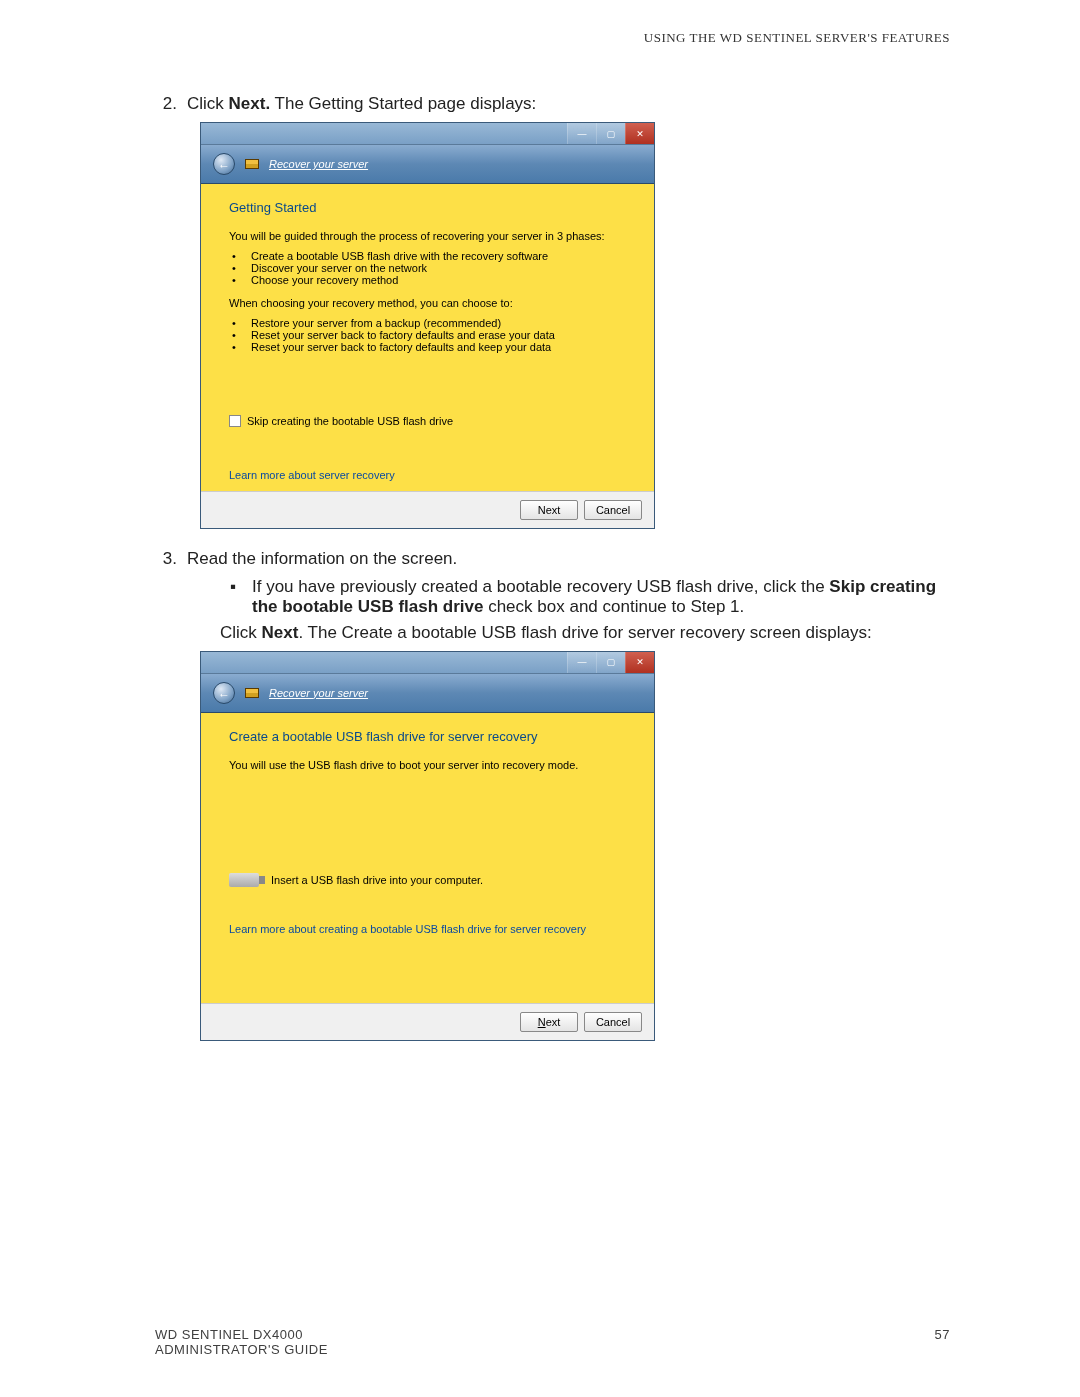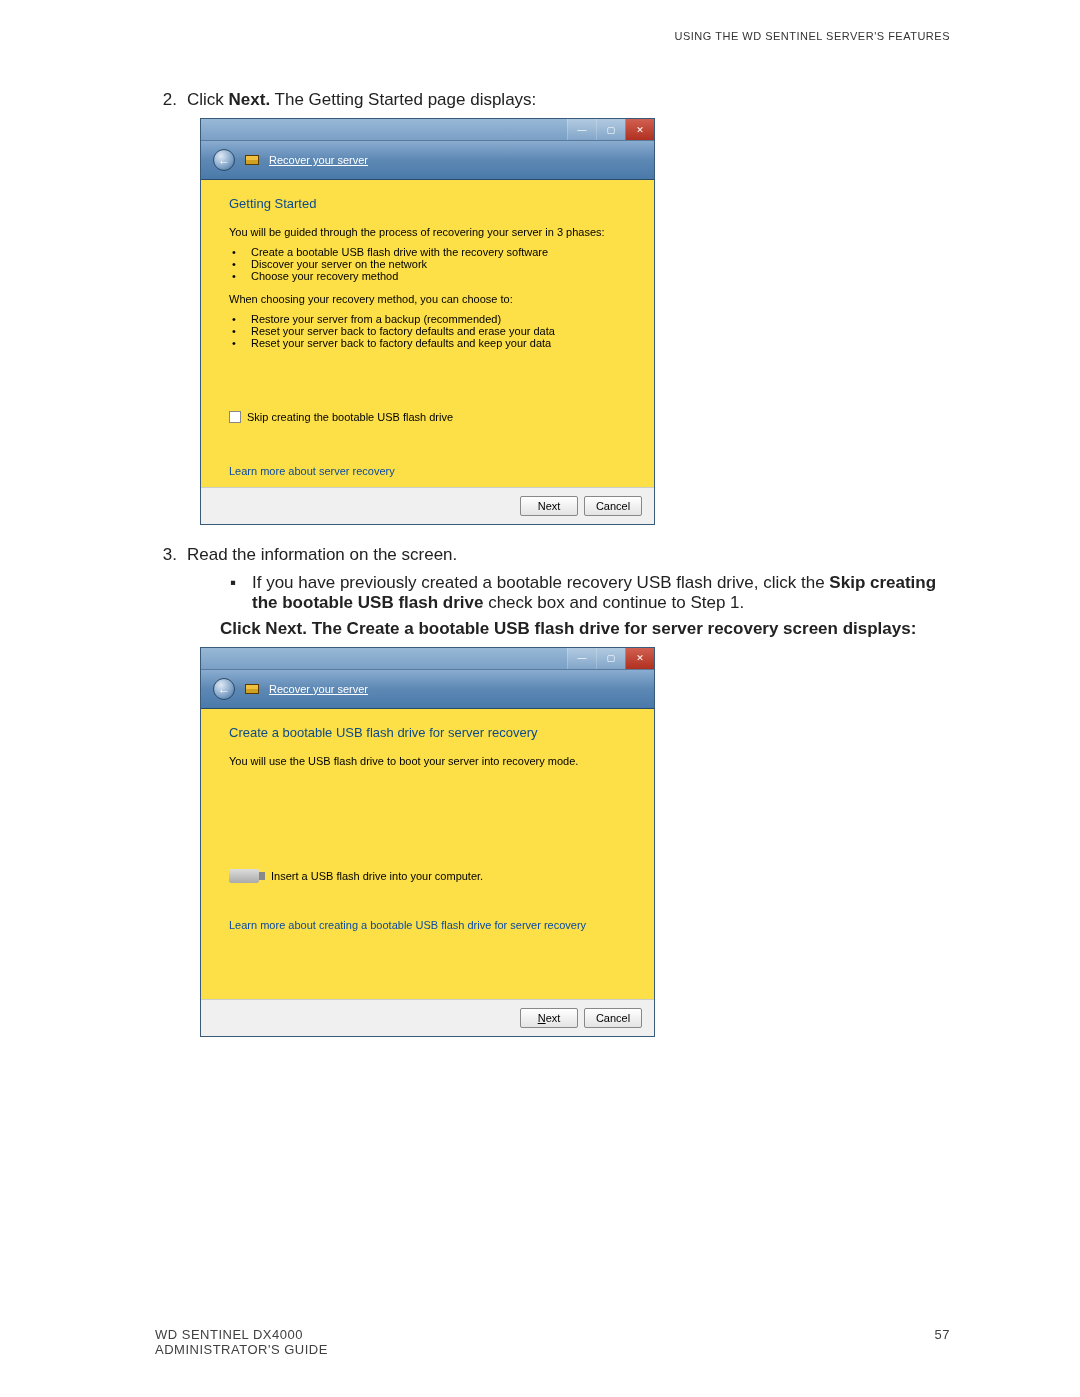--- a/index.html
+++ b/index.html
@@ -8,24 +8,25 @@
     background: #fff;
     width: 1080px;
     height: 1397px;
     position: relative;
     padding: 30px 130px 30px 155px;
     font-size: 17px;
     color: #222;
   }
   .page-header {
     text-align: right;
-    font-size: 11px;
+    font-size: 13px;
     letter-spacing: 0.5px;
     margin-bottom: 48px;
     color: #333;
+    font-family: Liberation Serif, serif;
   }
   .numbered { display: flex; gap: 10px; margin-bottom: 8px; }
   .numbered .num { width: 22px; text-align: right; flex-shrink: 0; }
   .numbered .txt { flex: 1; }
   .indent { margin-left: 65px; font-size: 17px; }
   .bullet-line { display: flex; gap: 12px; margin: 4px 0 4px 10px; }
   .bullet-line .blt { width: 10px; flex-shrink: 0; font-weight: bold; }
   .bullet-line .btxt { flex: 1; }
 
   
@@ -75,21 +76,21 @@
     background: radial-gradient(circle at 35% 30%, #dfe9f5, #7fa2c6 60%, #3e6690);
     display: flex; align-items: center; justify-content: center;
     color: #fff; font-size: 12px;
     border: 1px solid #2a4a6a;
   }
   .flag-icon {
     width: 14px; height: 10px;
     background: linear-gradient(to bottom, #f0c040 50%, #d0a020 50%);
     border: 1px solid #5a3a00;
   }
-  .wiz-title { text-decoration: underline; }
+  .wiz-title { text-decoration: underline; font-style: italic; }
   .wiz-body {
     background: #fde047;
     padding: 16px 28px 10px 28px;
     color: #000;
     min-height: 260px;
     position: relative;
   }
   .wiz-body h3 {
     color: #0a4a8a;
     font-size: 13px;
@@ -224,21 +225,21 @@
   <div class="num">3.</div>
   <div class="txt">Read the information on the screen.</div>
 </div>
 <div class="indent">
   <div class="bullet-line">
     <div class="blt">▪</div>
     <div class="btxt">
       <span>If you have previously created a bootable recovery USB flash drive, click the </span><strong>Skip creating the bootable USB flash drive</strong><span> check box and continue to Step 1.</span>
     </div>
   </div>
-  <div style="margin:6px 0 8px 0;font-weight:bold;">
+  <div style="margin:6px 0 8px 0;">
     <span>Click </span><strong>Next</strong><span>. The Create a bootable USB flash drive for server recovery screen displays:</span>
   </div>
 </div>
 
 <div class="wizard">
   <div class="titlebar">
     <div class="ctrl min">—</div>
     <div class="ctrl max">▢</div>
     <div class="ctrl close">✕</div>
   </div>

